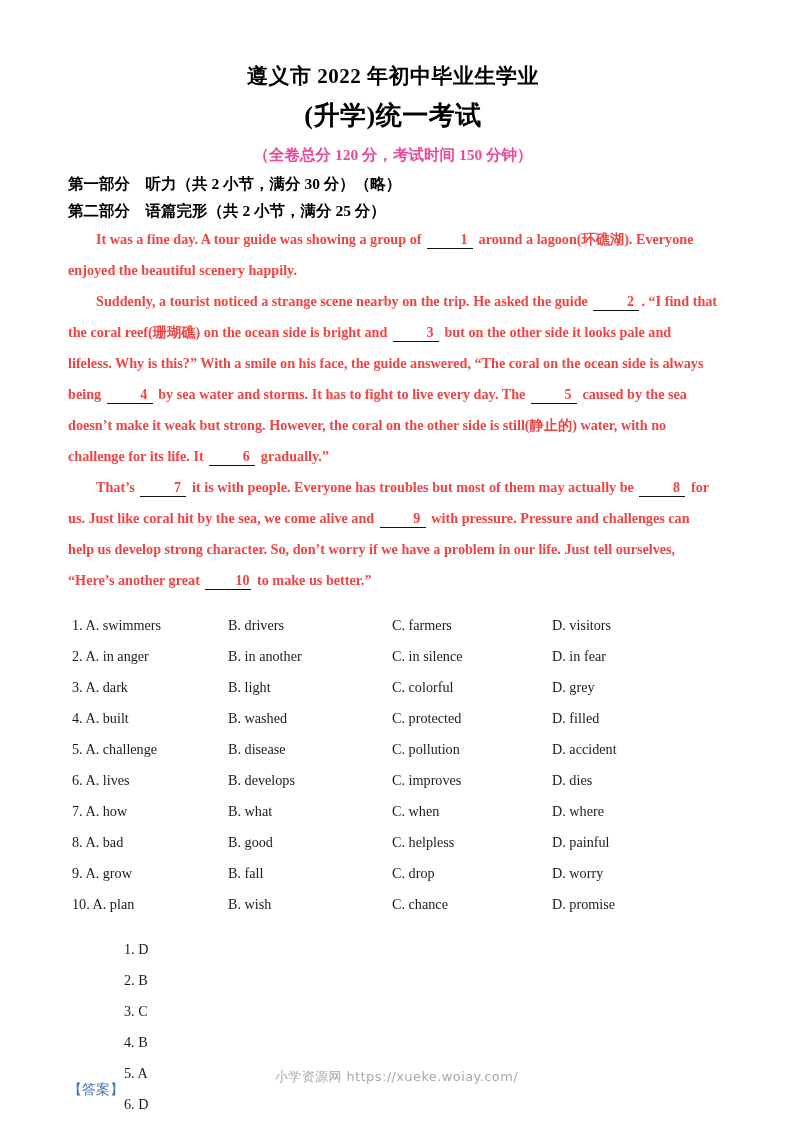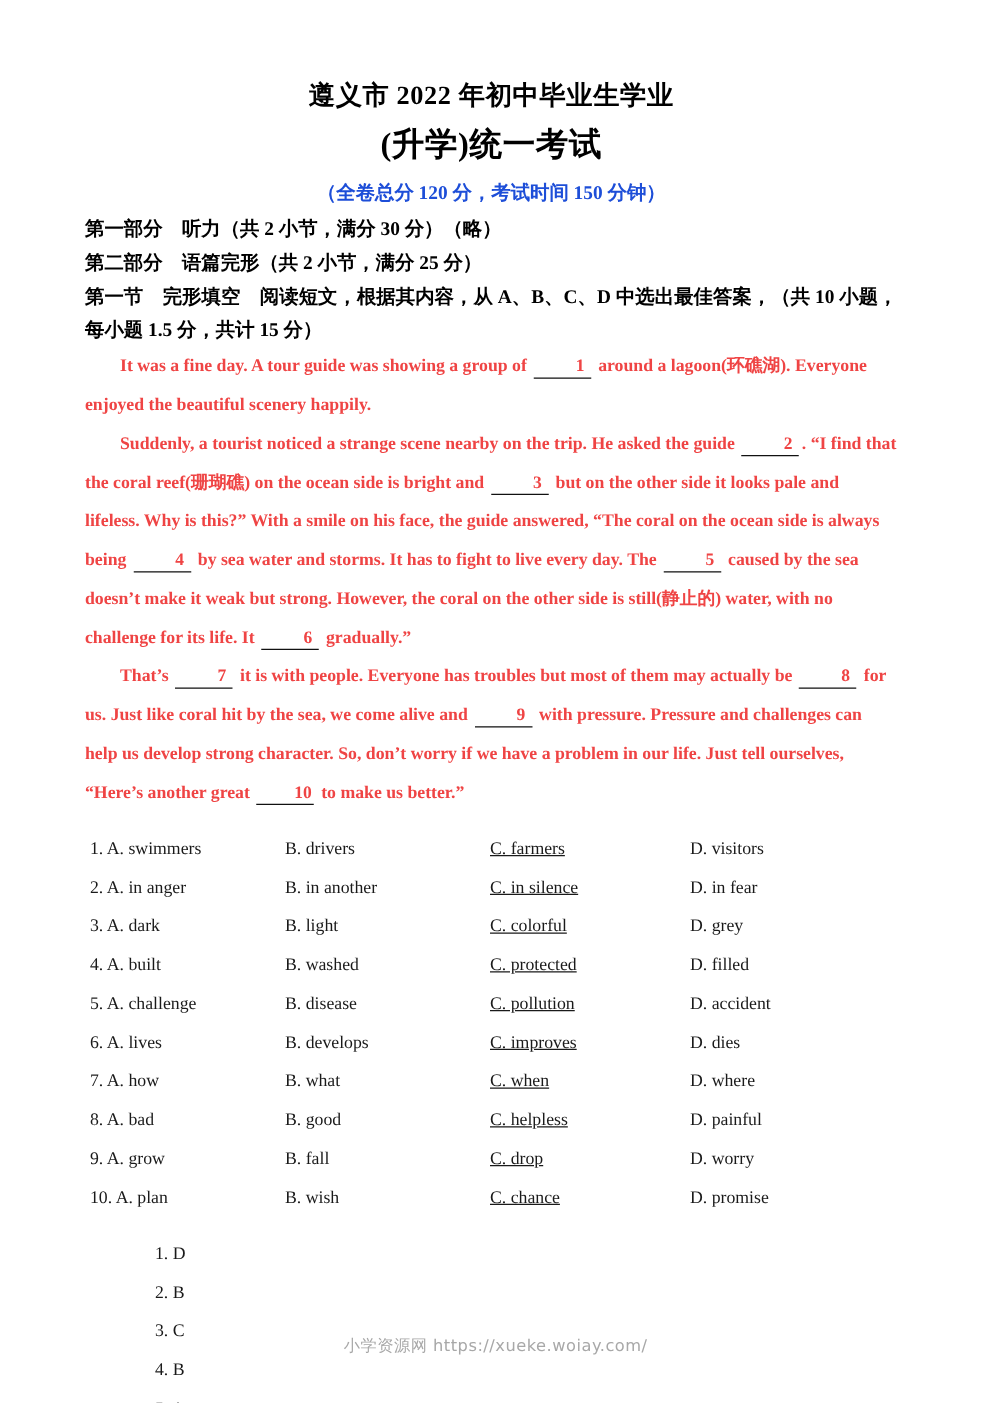--- a/index.html
+++ b/index.html
@@ -54,21 +54,21 @@
     letter-spacing: 0.5px;
     color: #000;
     margin: 4px 0 0 0;
   }
   .doc-subtitle {
     text-align: center;
     font-weight: bold;
     font-size: 15.5px;
     line-height: 30px;
     margin: 6px 0 0 0;
-    color: #1d4ed8;
+    color: #ec4899;
   }
 
   
   .section-line {
     font-weight: bold;
     font-size: 15.5px;
     line-height: 27px;
     color: #000;
     margin: 0;
     text-align: justify;
@@ -107,21 +107,21 @@
   }
   .opt-row {
     display: flex;
     font-size: 14.2px;
     line-height: 31px;
     color: #1a1a1a;
   }
   .opt-cell { box-sizing: border-box; }
   .opt-a { width: 160px; padding-left: 4px; }
   .opt-b { width: 164px; }
-  .opt-c { width: 160px; text-decoration: underline; }
+  .opt-c { width: 160px; }
   .opt-d { width: 160px; }
 
   
   .answer-block { margin-top: 14px; }
   .ans-line {
     font-size: 14.2px;
     line-height: 31px;
     color: #1a1a1a;
     display: flex;
     align-items: center;
@@ -172,21 +172,20 @@
 
 <div class="page">
   <div class="content">
 
     <div class="doc-title">遵义市 2022 年初中毕业生学业</div>
     <div class="doc-title-2">(升学)统一考试</div>
     <div class="doc-subtitle">（全卷总分 120 分，考试时间 150 分钟）</div>
 
     <div class="section-line">第一部分　听力（共 2 小节，满分 30 分）（略）</div>
     <div class="section-line">第二部分　语篇完形（共 2 小节，满分 25 分）</div>
-    <div class="section-line">第一节　完形填空　阅读短文，根据其内容，从 A、B、C、D 中选出最佳答案，（共 10 小题，每小题 1.5 分，共计 15 分）</div>
 
     <div class="passage" id="passage-host">
         <p class="indent"><span>It was a fine day. A tour guide was showing a group of </span><span class="blank">1</span><span> around a lagoon(环礁湖). Everyone enjoyed the beautiful scenery happily.</span></p>
         <p class="indent"><span>Suddenly, a tourist noticed a strange scene nearby on the trip. He asked the guide </span><span class="blank">2</span><span>. “I find that the coral reef(珊瑚礁) on the ocean side is bright and </span><span class="blank">3</span><span> but on the other side it looks pale and lifeless. Why is this?” With a smile on his face, the guide answered, “The coral on the ocean side is always being </span><span class="blank">4</span><span> by sea water and storms. It has to fight to live every day. The </span><span class="blank">5</span><span> caused by the sea doesn’t make it weak but strong. However, the coral on the other side is still(静止的) water, with no challenge for its life. It </span><span class="blank">6</span><span> gradually.”</span></p>
         <p class="indent"><span>That’s </span><span class="blank">7</span><span> it is with people. Everyone has troubles but most of them may actually be </span><span class="blank">8</span><span> for us. Just like coral hit by the sea, we come alive and </span><span class="blank">9</span><span> with pressure. Pressure and challenges can help us develop strong character. So, don’t worry if we have a problem in our life. Just tell ourselves, “Here’s another great </span><span class="blank">10</span><span> to make us better.”</span></p>
       </div>
 
     <div class="options" id="options-host">
         <div class="opt-row">
           <div class="opt-cell opt-a"><span>1. </span><span>A. swimmers</span></div>

